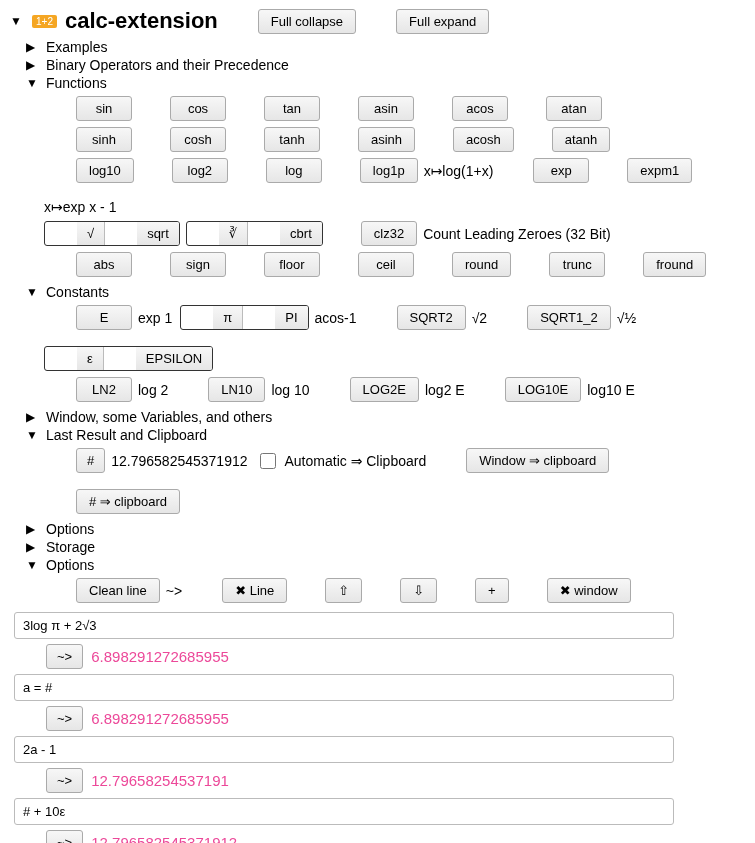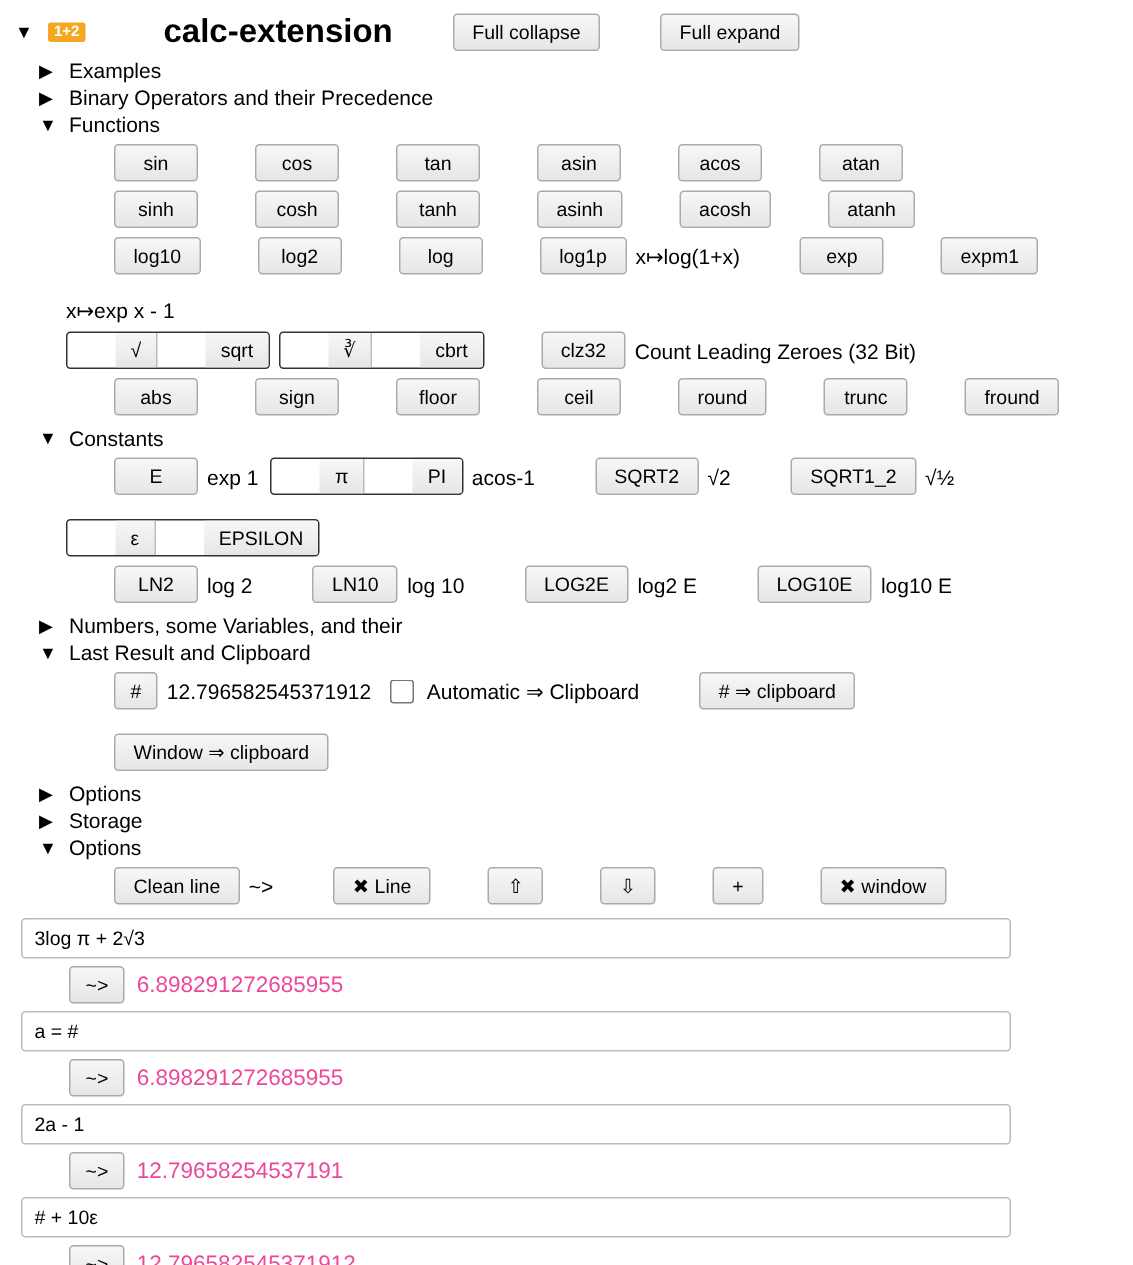--- a/index.html
+++ b/index.html
@@ -22,28 +22,27 @@
     display: inline-block;
     width: 14px;
     font-size: 12px;
     cursor: pointer;
     user-select: none;
   }
   .badge {
     background: #f5a623;
     color: #fff;
     font-size: 10px;
-    font-weight: bold;
+    font-weight: normal;
     padding: 1px 4px;
     border-radius: 2px;
   }
   .title {
     font-size: 22px;
     font-weight: bold;
-    margin-left: 44px;
   }
   button {
     background: linear-gradient(#f7f7f7,#e6e6e6);
     border: 1px solid #aaa;
     border-radius: 3px;
     padding: 4px 12px;
     font-size: 13px;
     cursor: pointer;
     font-family: inherit;
     margin-left: 32px;
@@ -208,34 +207,34 @@
   <button class="fn-btn">LN10</button>
   <span class="inline-label">log 10</span>
   <button class="fn-btn">LOG2E</button>
   <span class="inline-label">log2 E</span>
   <button class="fn-btn">LOG10E</button>
   <span class="inline-label">log10 E</span>
 </div>
 
 <div class="section">
   <span class="toggle">▶</span>
-  <span>Numbers, some Variables, and their</span>
+  <span>Window, some Variables, and others</span>
 </div>
 
 <div class="section">
   <span class="toggle">▼</span>
   <span>Last Result and Clipboard</span>
 </div>
 <div class="section-content">
   <button class="small-btn">#</button>
   <span class="inline-label">12.796582545371912</span>
   <input type="checkbox" style="">
   <span class="inline-label">Automatic ⇒ Clipboard</span>
+  <button>Window ⇒ clipboard</button>
   <button># ⇒ clipboard</button>
-  <button>Window ⇒ clipboard</button>
 </div>
 
 <div class="section">
   <span class="toggle">▶</span>
   <span>Options</span>
 </div>
 
 <div class="section">
   <span class="toggle">▶</span>
   <span>Storage</span>

